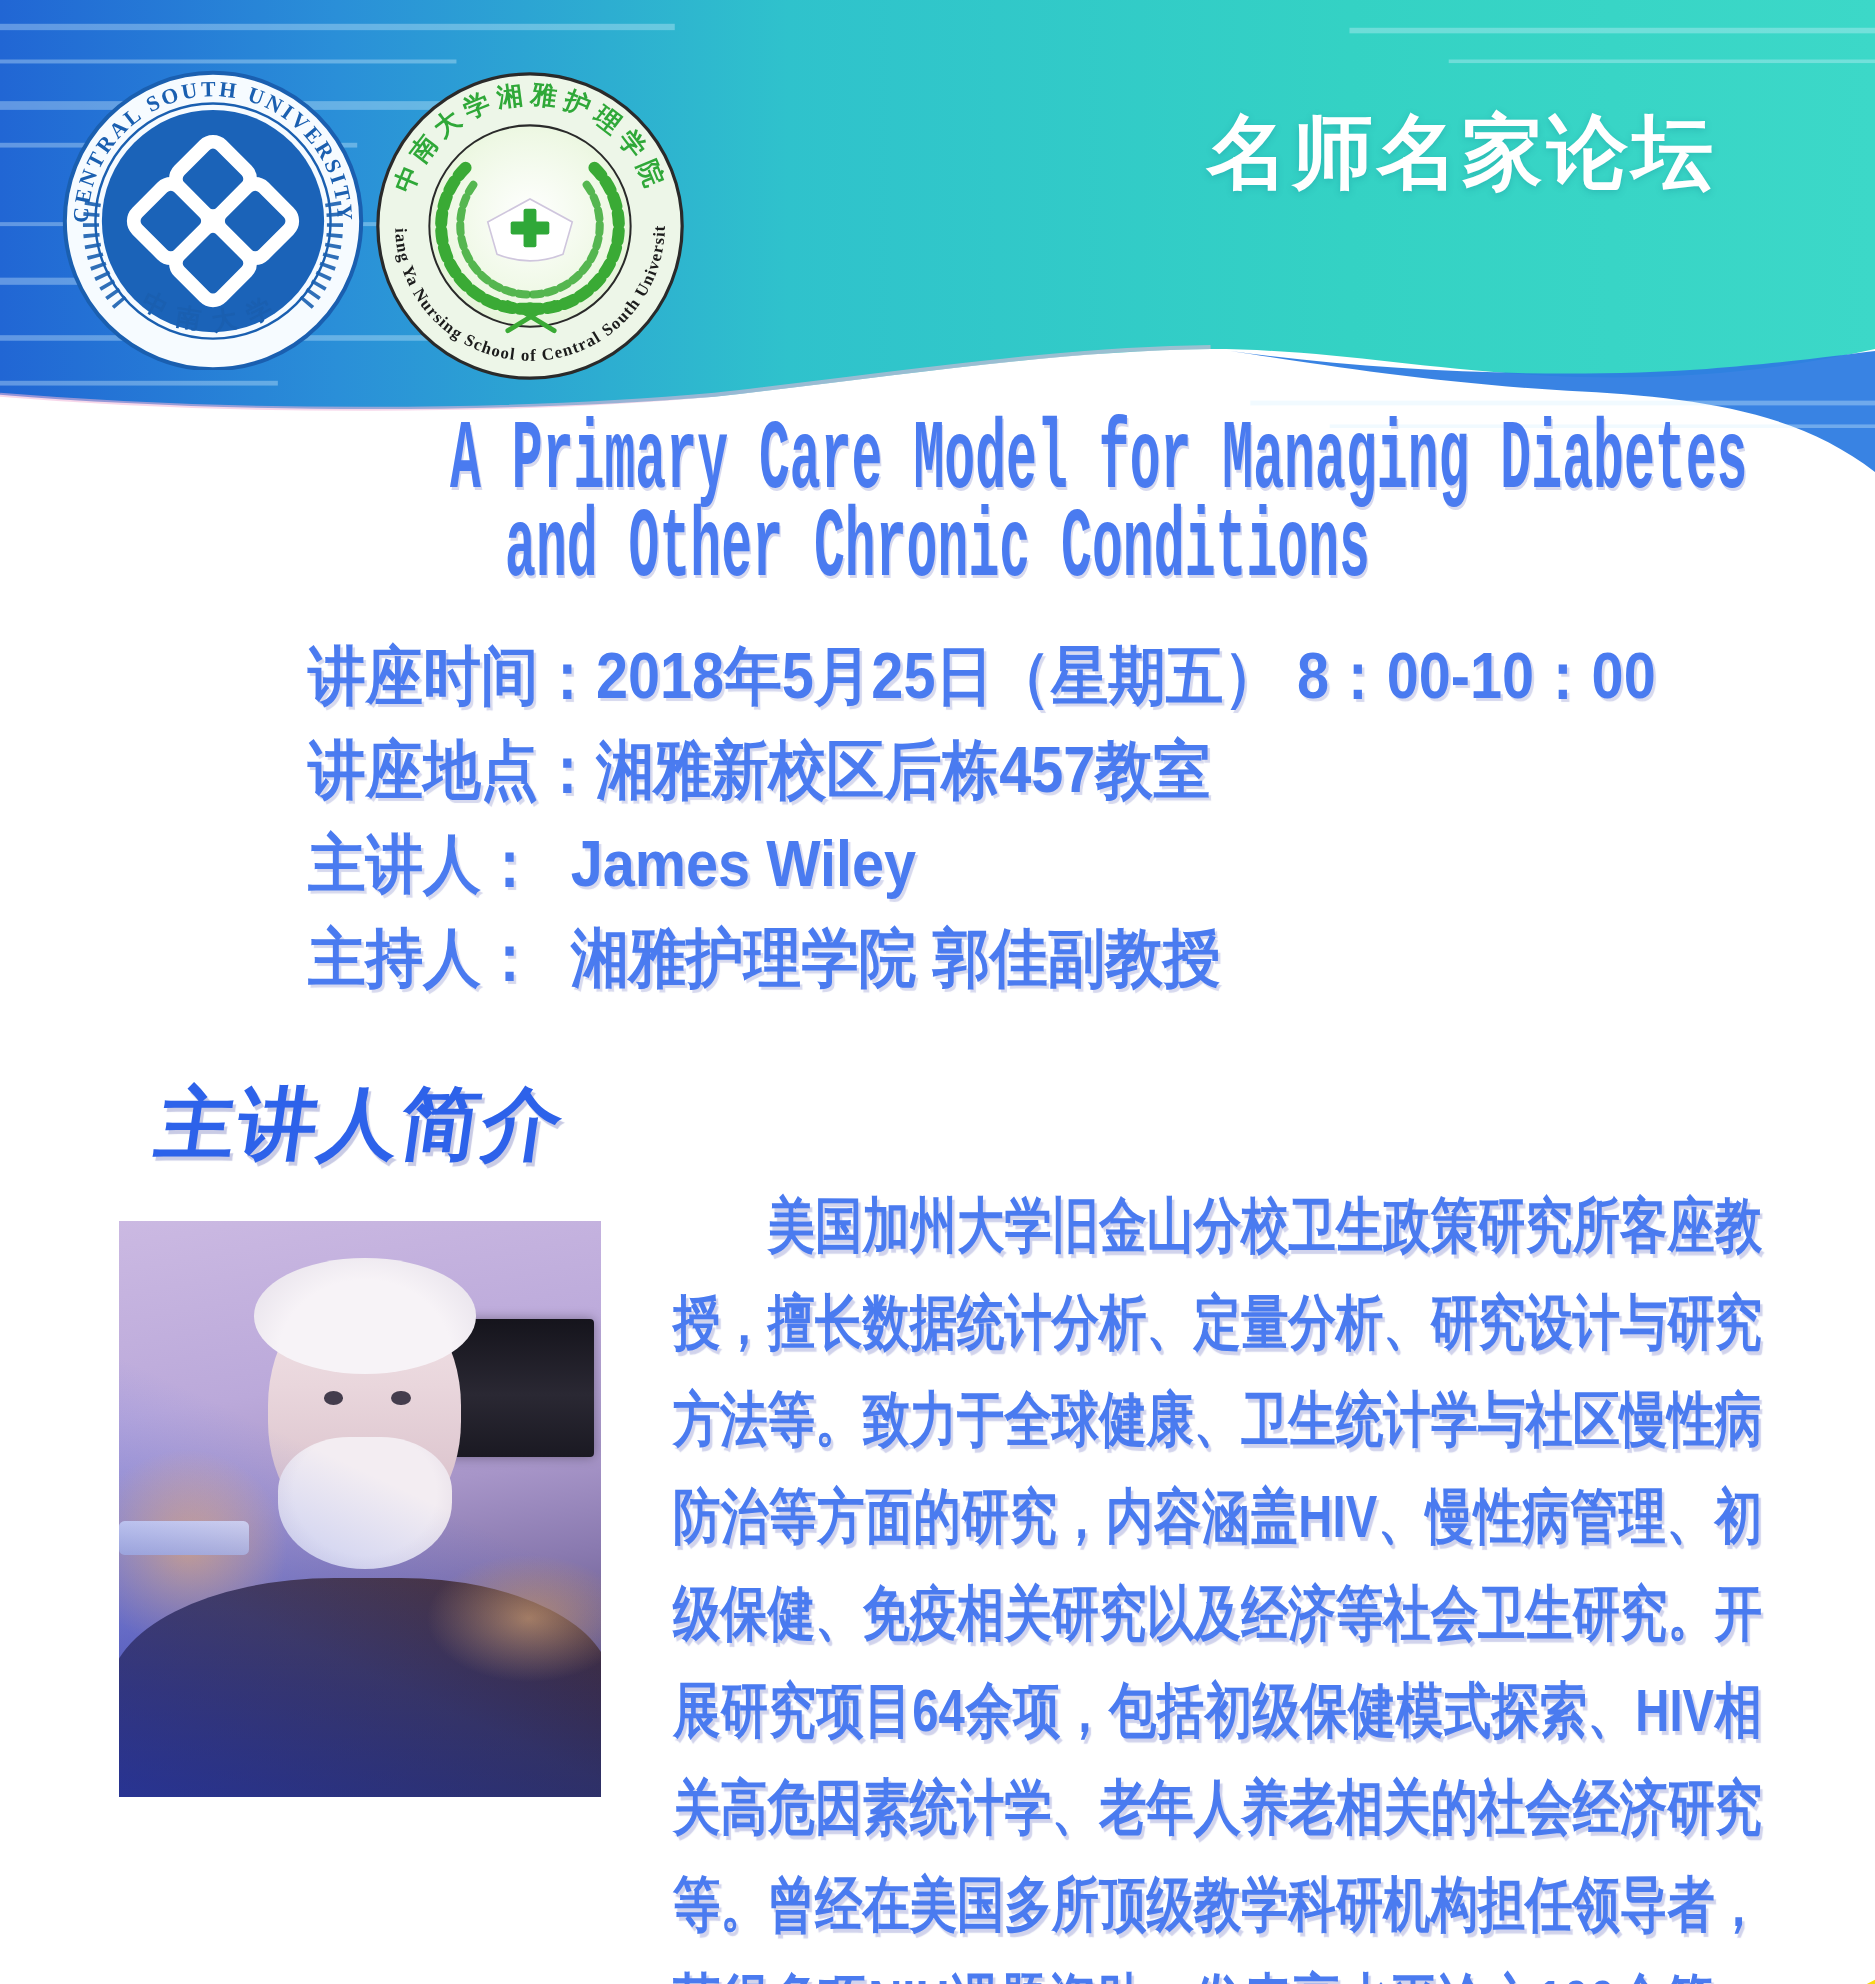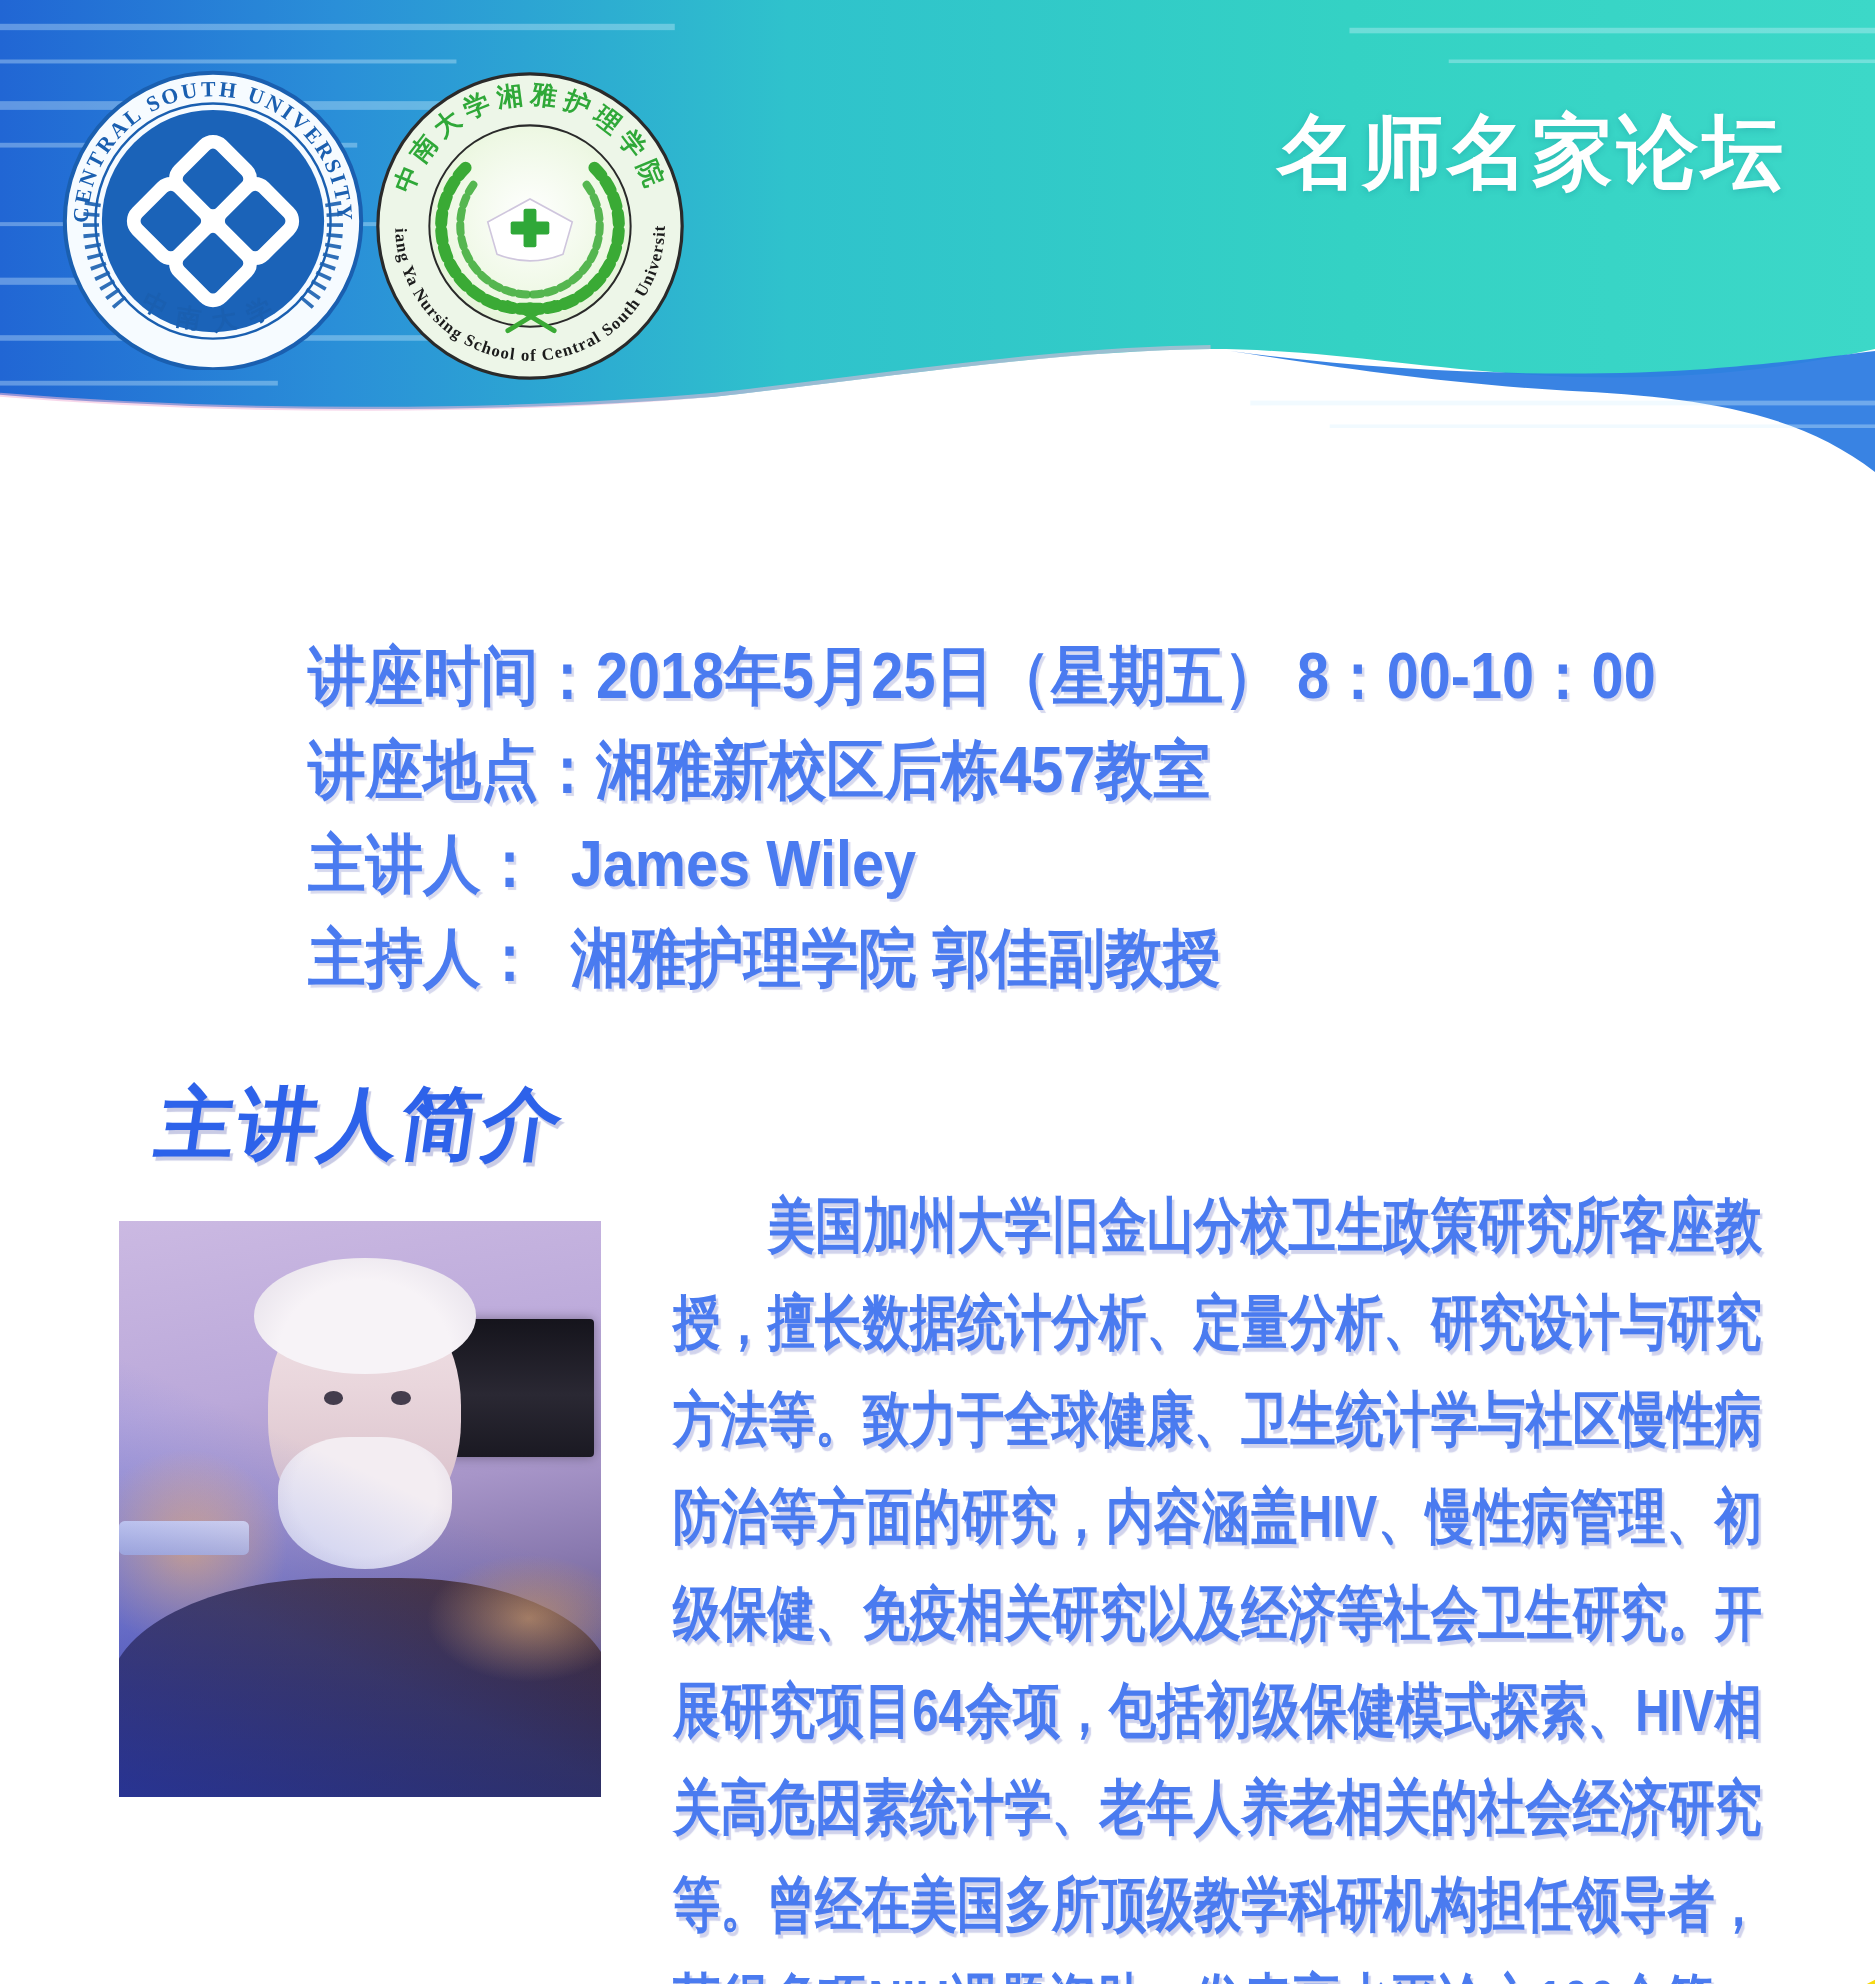--- a/index.html
+++ b/index.html
@@ -2,21 +2,21 @@
 <html style="font-size:6.4px"><head>
 <meta charset="utf-8">
 <style>
   html,body{margin:0;padding:0;background:#ffffff;}
   .poster{position:relative;width:1875px;height:2813px;background:#ffffff;overflow:hidden;
           font-family:"Liberation Sans",sans-serif;}
 
   
   .header-svg{position:absolute;left:0;top:0;width:1875px;height:595px;z-index:1;}
   .forum-title{position:absolute;left:1207px;top:99px;width:580px;z-index:3;
-               font-size:81px;font-weight:bold;color:#ffffff;letter-spacing:4px;text-align:right;
+               font-size:81px;font-weight:bold;color:#ffffff;letter-spacing:4px;text-align:left;
                white-space:nowrap;text-shadow:0 2.4px 7.1px rgba(10,110,130,.25);}
   .logo{position:absolute;z-index:3;}
   .logo.csu{left:60px;top:64px;width:306px;height:306px;}
   .logo.nursing{left:373px;top:67px;width:314px;height:314px;}
 
   
   .title-block{position:absolute;left:0;top:417px;width:1875px;z-index:2;text-align:center;
                color:#4a7bf0;text-shadow:2.8px 3.2px 0.8px rgba(140,145,205,.35);}
   .title-line{font-family:"Liberation Mono","DejaVu Sans Mono",monospace;font-weight:bold;
               font-size:99px;line-height:88px;height:88px;white-space:nowrap;
@@ -154,20 +154,24 @@
     </g>
     <g>
       <path d="M285,385 L390,328 L495,385 L472,465 Q390,498 308,465 Z" fill="#ffffff" stroke="#cfc6dd" stroke-width="4"></path>
       <rect x="374" y="352" width="32" height="96" rx="5" fill="#2fa838"></rect>
       <rect x="342" y="384" width="96" height="32" rx="5" fill="#2fa838"></rect>
     </g>
   </svg>
 
   <div class="forum-title">名师名家论坛</div>
 
+  <div class="title-block">
+    <div class="title-line">A Primary Care Model for Managing Diabetes</div>
+    <div class="title-line">and Other Chronic Conditions</div>
+  </div>
 
   <div class="info-block">
     <div class="info-row">
       <span class="info-label">讲座时间：</span>
       <span class="info-value">2018年5月25日（星期五） 8：00-10：00</span>
     </div>
     <div class="info-row">
       <span class="info-label">讲座地点：</span>
       <span class="info-value">湘雅新校区后栋457教室</span>
     </div>

